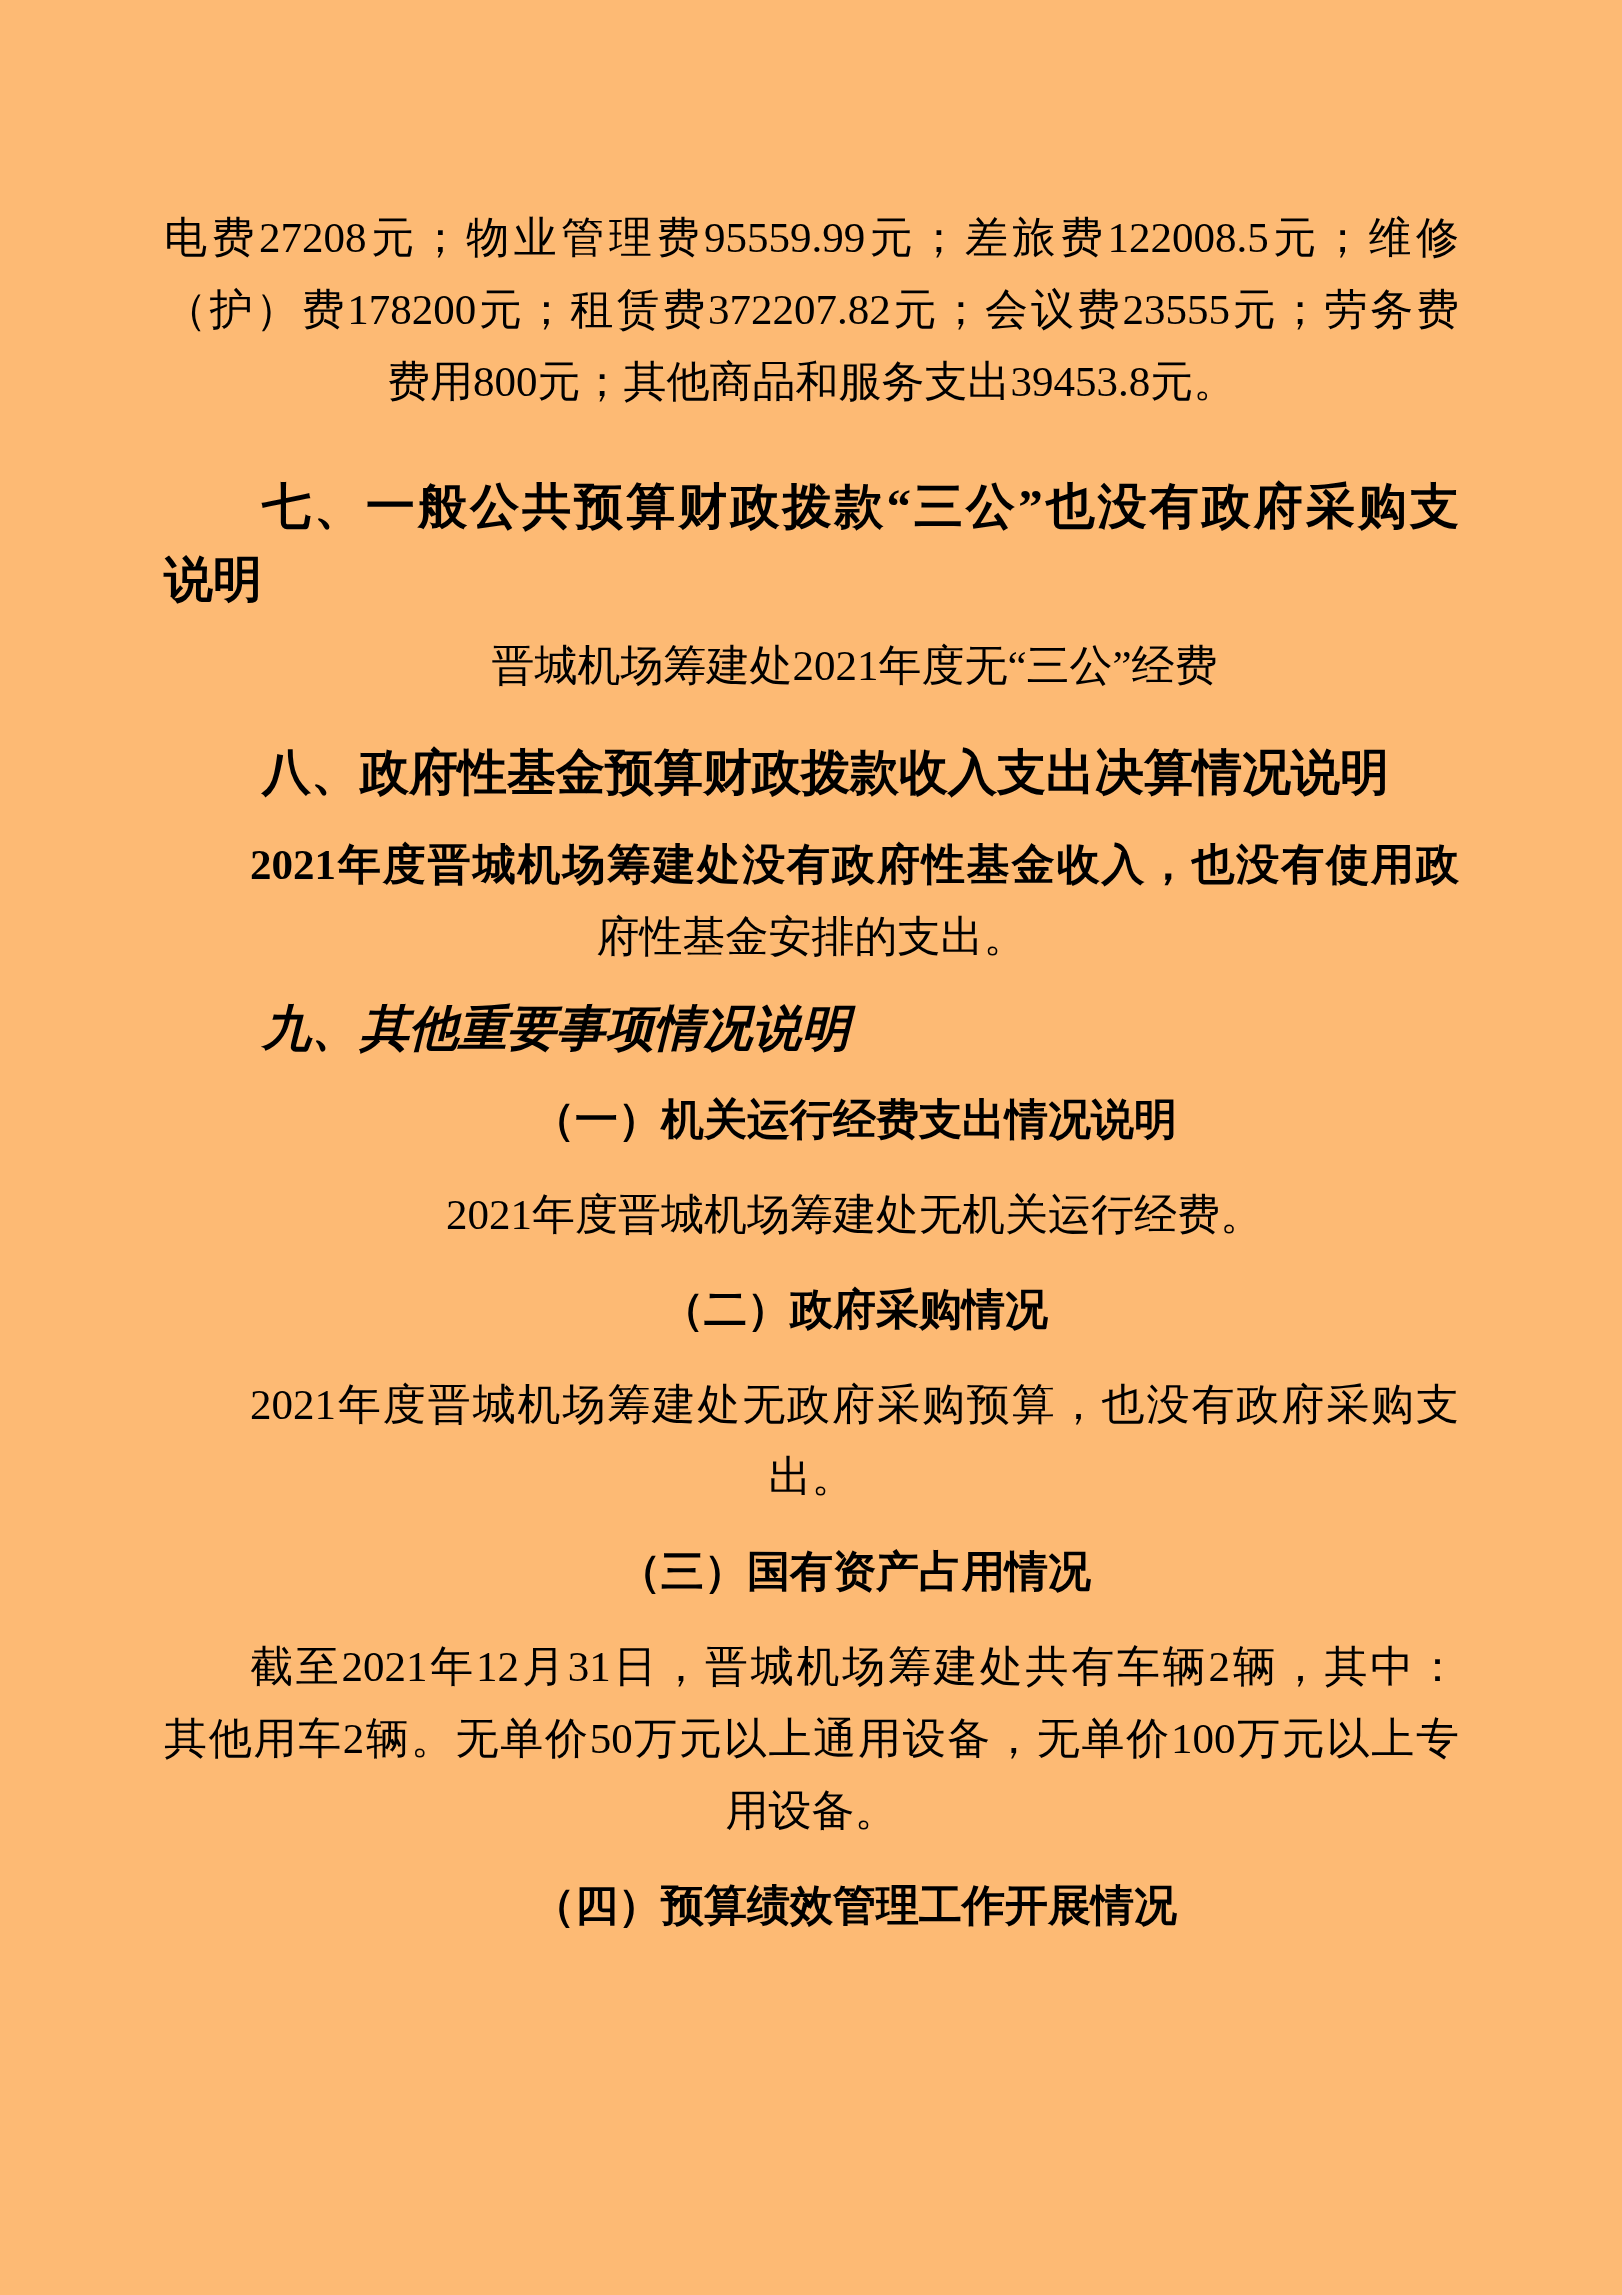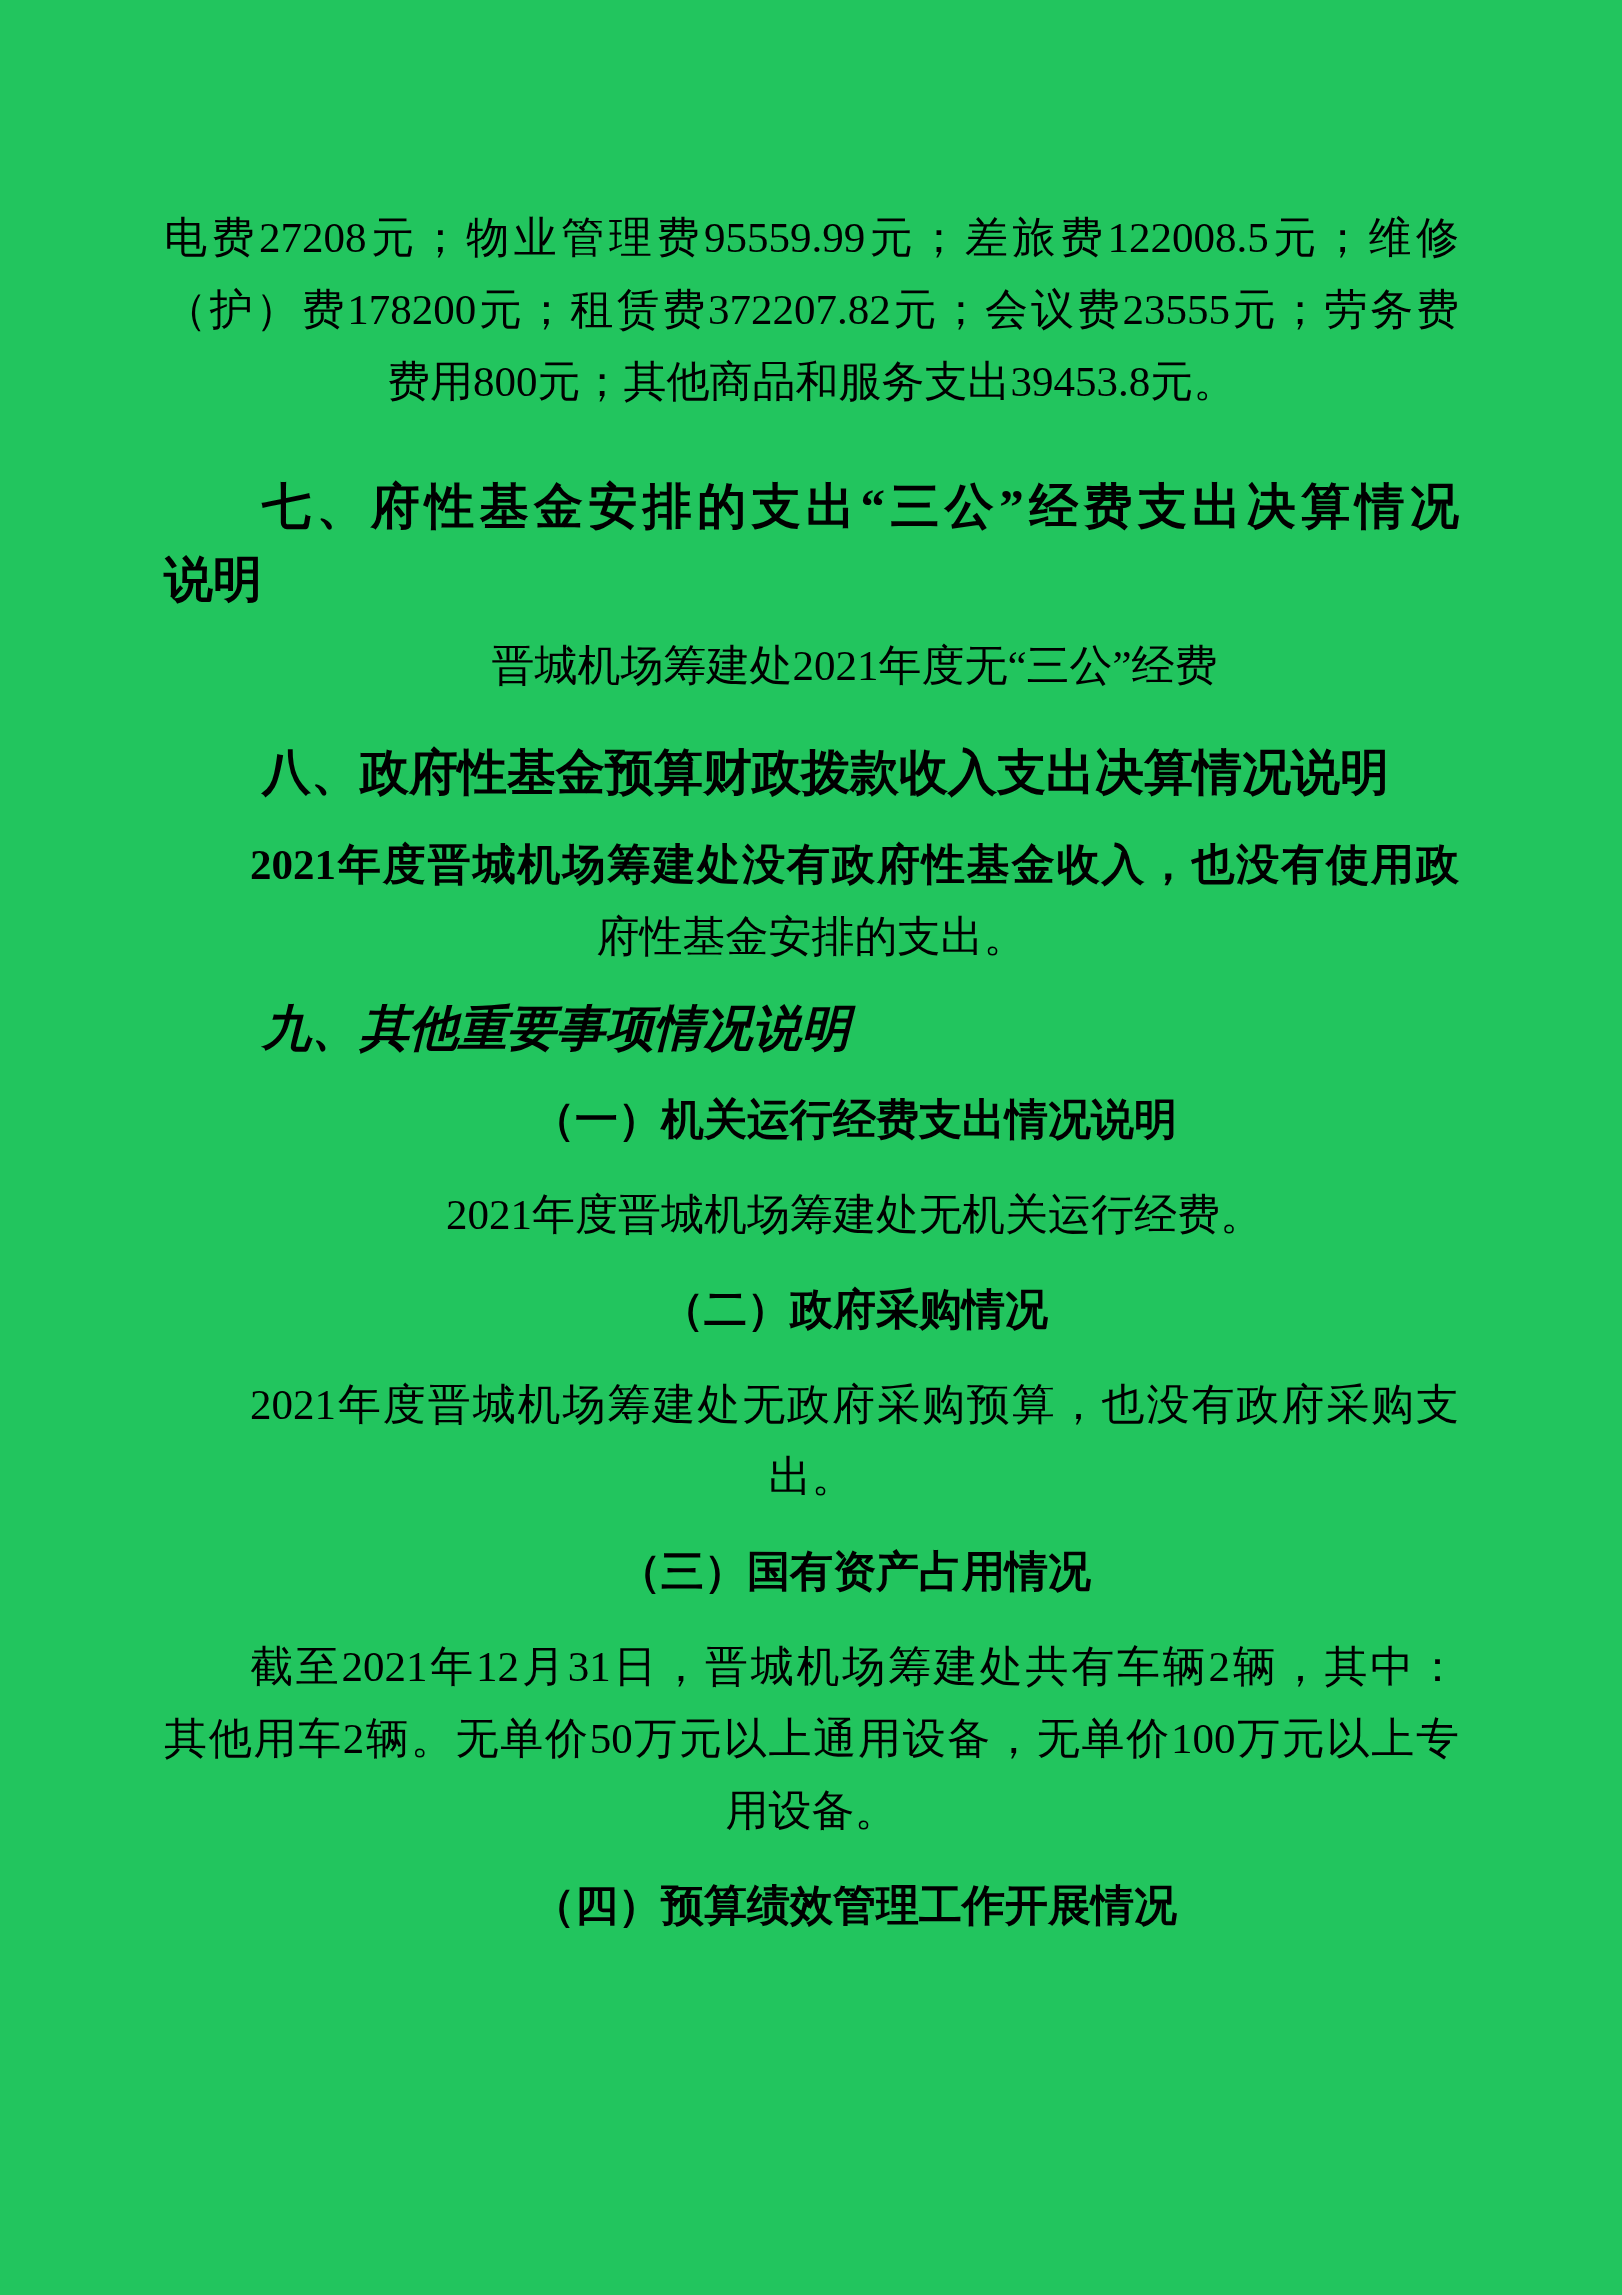--- a/index.html
+++ b/index.html
@@ -1,20 +1,20 @@
 <!DOCTYPE html>
 <html lang="zh" style="font-size:10.5px"><head>
 <meta charset="utf-8">
 <style>
   html, body { margin: 0; padding: 0; background: #888; }
   .page {
     position: relative;
     width: 1623px;
     height: 2295px;
-    background: #22c55e;
+    background: #fdba74;
     color: #000000;
     font-family: "Liberation Serif", "DejaVu Serif", serif;
     box-sizing: border-box;
     padding: 202px 164px 0 164px;
     overflow: hidden;
   }
   .line {
     font-size: 43px;
     line-height: 72px;
     white-space: nowrap;
@@ -48,21 +48,21 @@
 
 <div class="page">
 
   <div>
     <div class="line fill">电费27208元；物业管理费95559.99元；差旅费122008.5元；维修</div>
     <div class="line fill">（护）费178200元；租赁费372207.82元；会议费23555元；劳务费</div>
     <div class="line">费用800元；其他商品和服务支出39453.8元。</div>
   </div>
 
   <div>
-    <div class="h1 indent fill mt-h7">七、府性基金安排的支出“三公”经费支出决算情况</div>
+    <div class="h1 indent fill mt-h7">七、一般公共预算财政拨款“三公”也没有政府采购支</div>
     <div class="h1">说明</div>
   </div>
   <div class="line indent mt-sm">晋城机场筹建处2021年度无“三公”经费</div>
 
   <div class="h1 indent mt-h8">八、政府性基金预算财政拨款收入支出决算情况说明</div>
   <div>
     <div class="line indent fill mt-p8">2021年度晋城机场筹建处没有政府性基金收入，也没有使用政</div>
     <div class="line">府性基金安排的支出。</div>
   </div>
 

